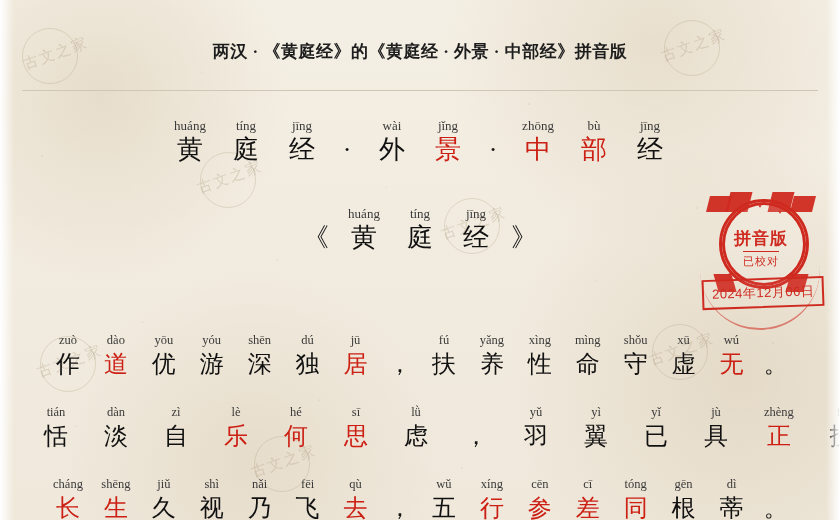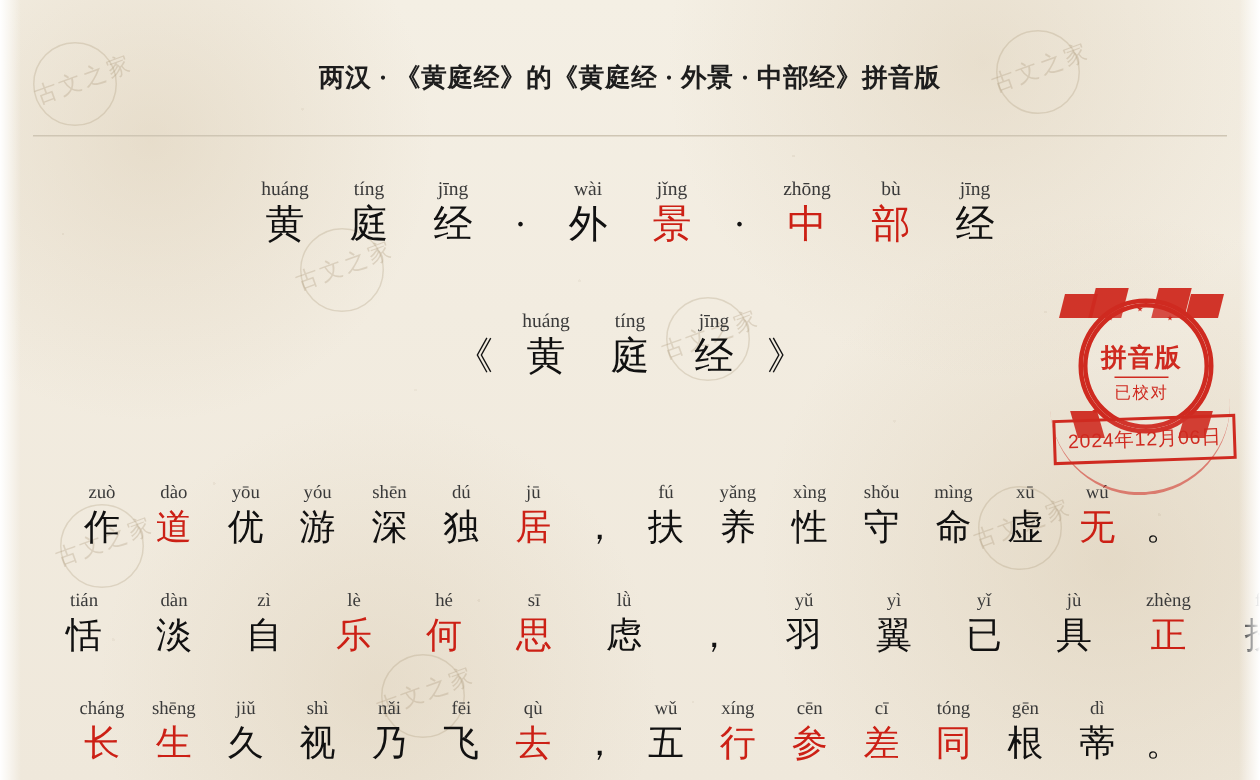--- a/index.html
+++ b/index.html
@@ -147,21 +147,21 @@
   .heading-2 .hanzi { font-size: 26px; }
 
   
   .verse {
     position: absolute;
     left: 44px;
     right: 44px;
     display: flex;
     justify-content: flex-start;
   }
-  .verse .char-cell { width: 52px; }
+  .verse .char-cell { width: 52px; margin-top: 12px; }
   .verse .pinyin { font-size: 12.5px; }
   .verse .hanzi { font-size: 24px; }
 
   .verse-1 { top: 320px; }
   .verse-2 { top: 392px; gap: 36px; }
   .verse-3 { top: 464px; }
 
   
   .seal {
     position: absolute;
@@ -426,26 +426,26 @@
     </div>
     <div class="char-cell">
       <span class="pinyin">yǎng</span>
       <span class="hanzi">养</span>
     </div>
     <div class="char-cell">
       <span class="pinyin">xìng</span>
       <span class="hanzi">性</span>
     </div>
     <div class="char-cell">
+      <span class="pinyin">mìng</span>
+      <span class="hanzi">命</span>
+    </div>
+    <div class="char-cell">
       <span class="pinyin">shǒu</span>
       <span class="hanzi">守</span>
-    </div>
-    <div class="char-cell">
-      <span class="pinyin">mìng</span>
-      <span class="hanzi">命</span>
     </div>
     <div class="char-cell">
       <span class="pinyin">xū</span>
       <span class="hanzi">虚</span>
     </div>
     <div class="char-cell">
       <span class="pinyin">wú</span>
       <span class="hanzi red">无</span>
     </div>
     <div class="char-cell" style="width:44px">

